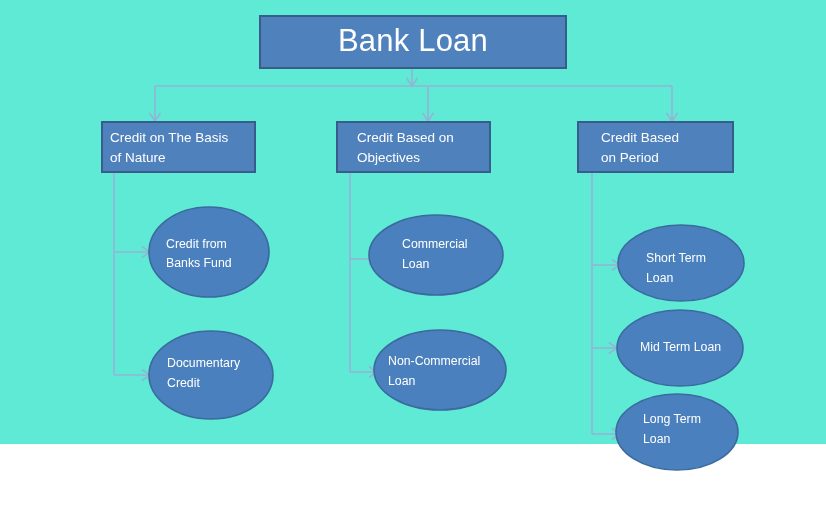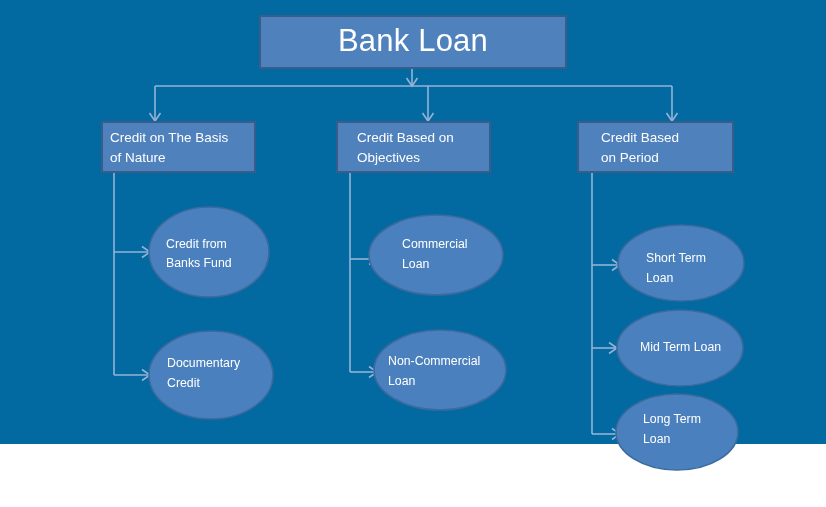--- a/index.html
+++ b/index.html
@@ -10,21 +10,21 @@
   body {
     width: 826px;
     height: 507px;
     overflow: hidden;
     font-family: "Liberation Sans", sans-serif;
   }
   #diagram-canvas {
     position: relative;
     width: 826px;
     height: 444px;
-    background: #0369a1;
+    background: #5eead4;
   }
   svg.diagram {
     display: block;
     width: 826px;
     height: 507px;
   }
   .node-box {
     fill: #4F81BD;
     stroke: #385D8A;
     stroke-width: 2;

